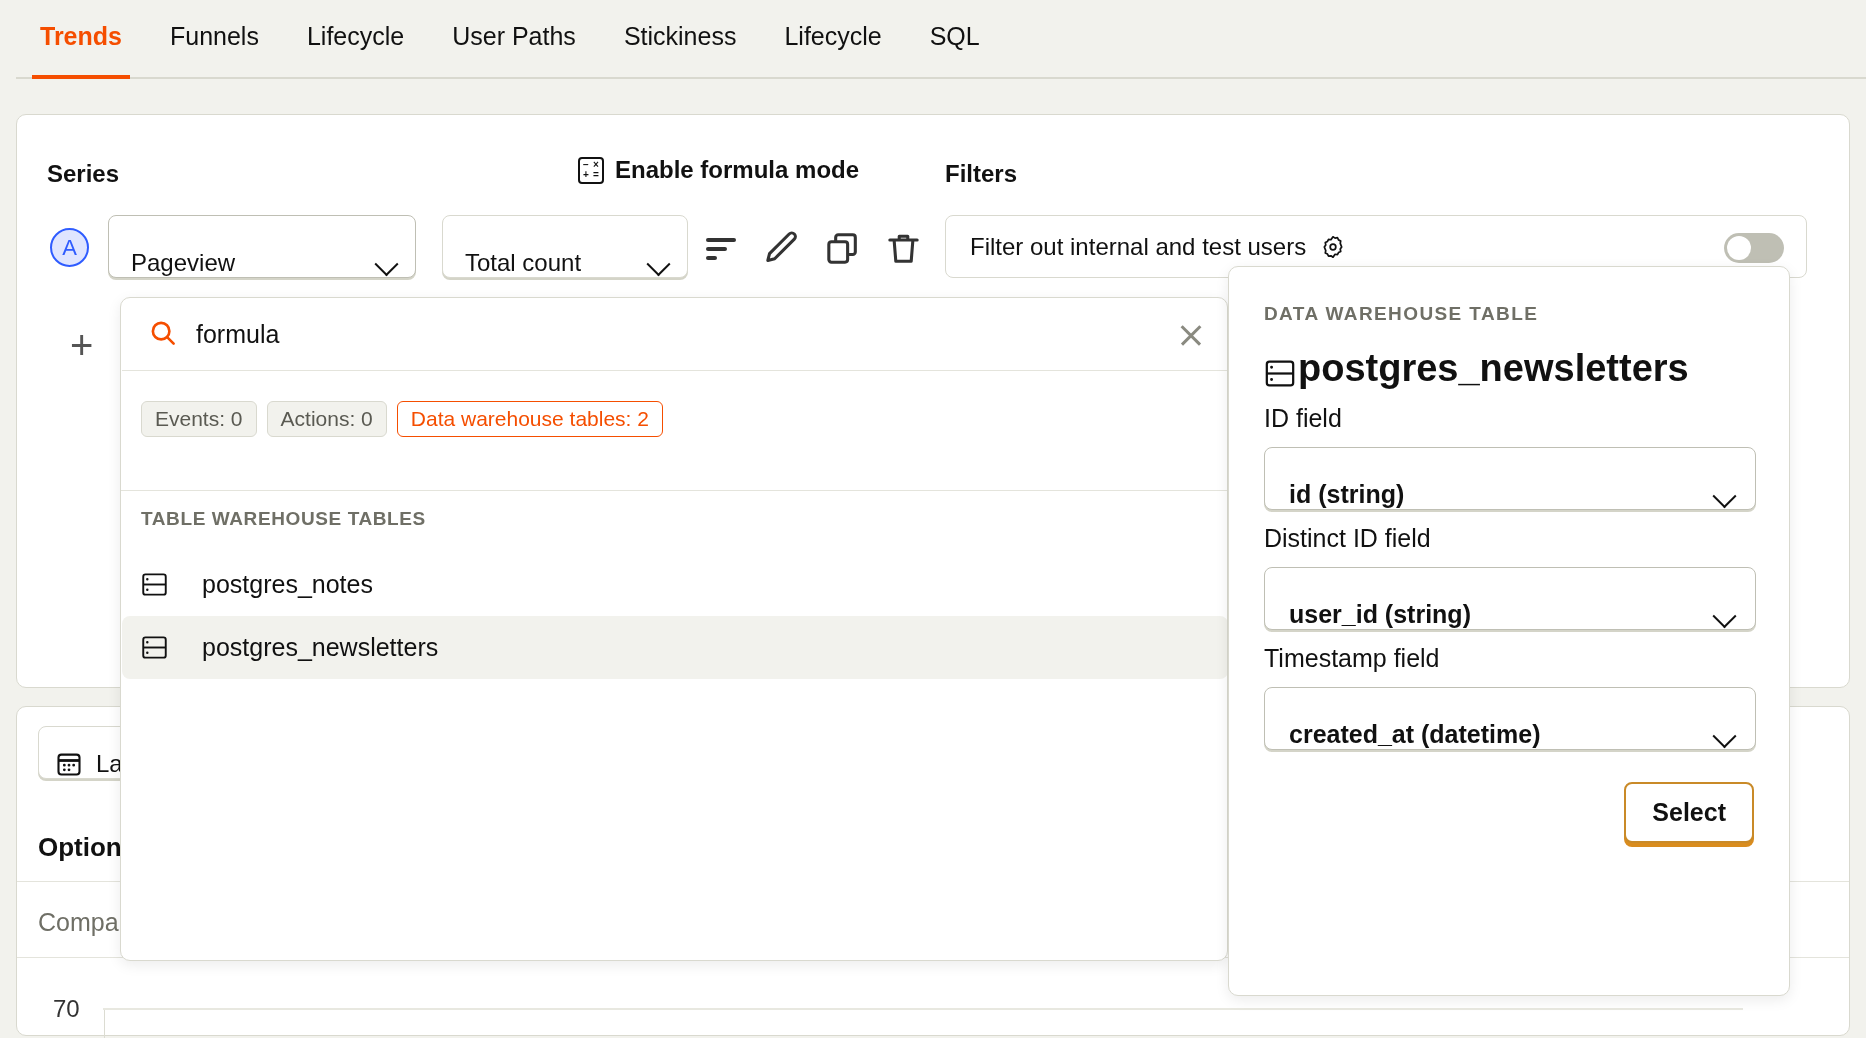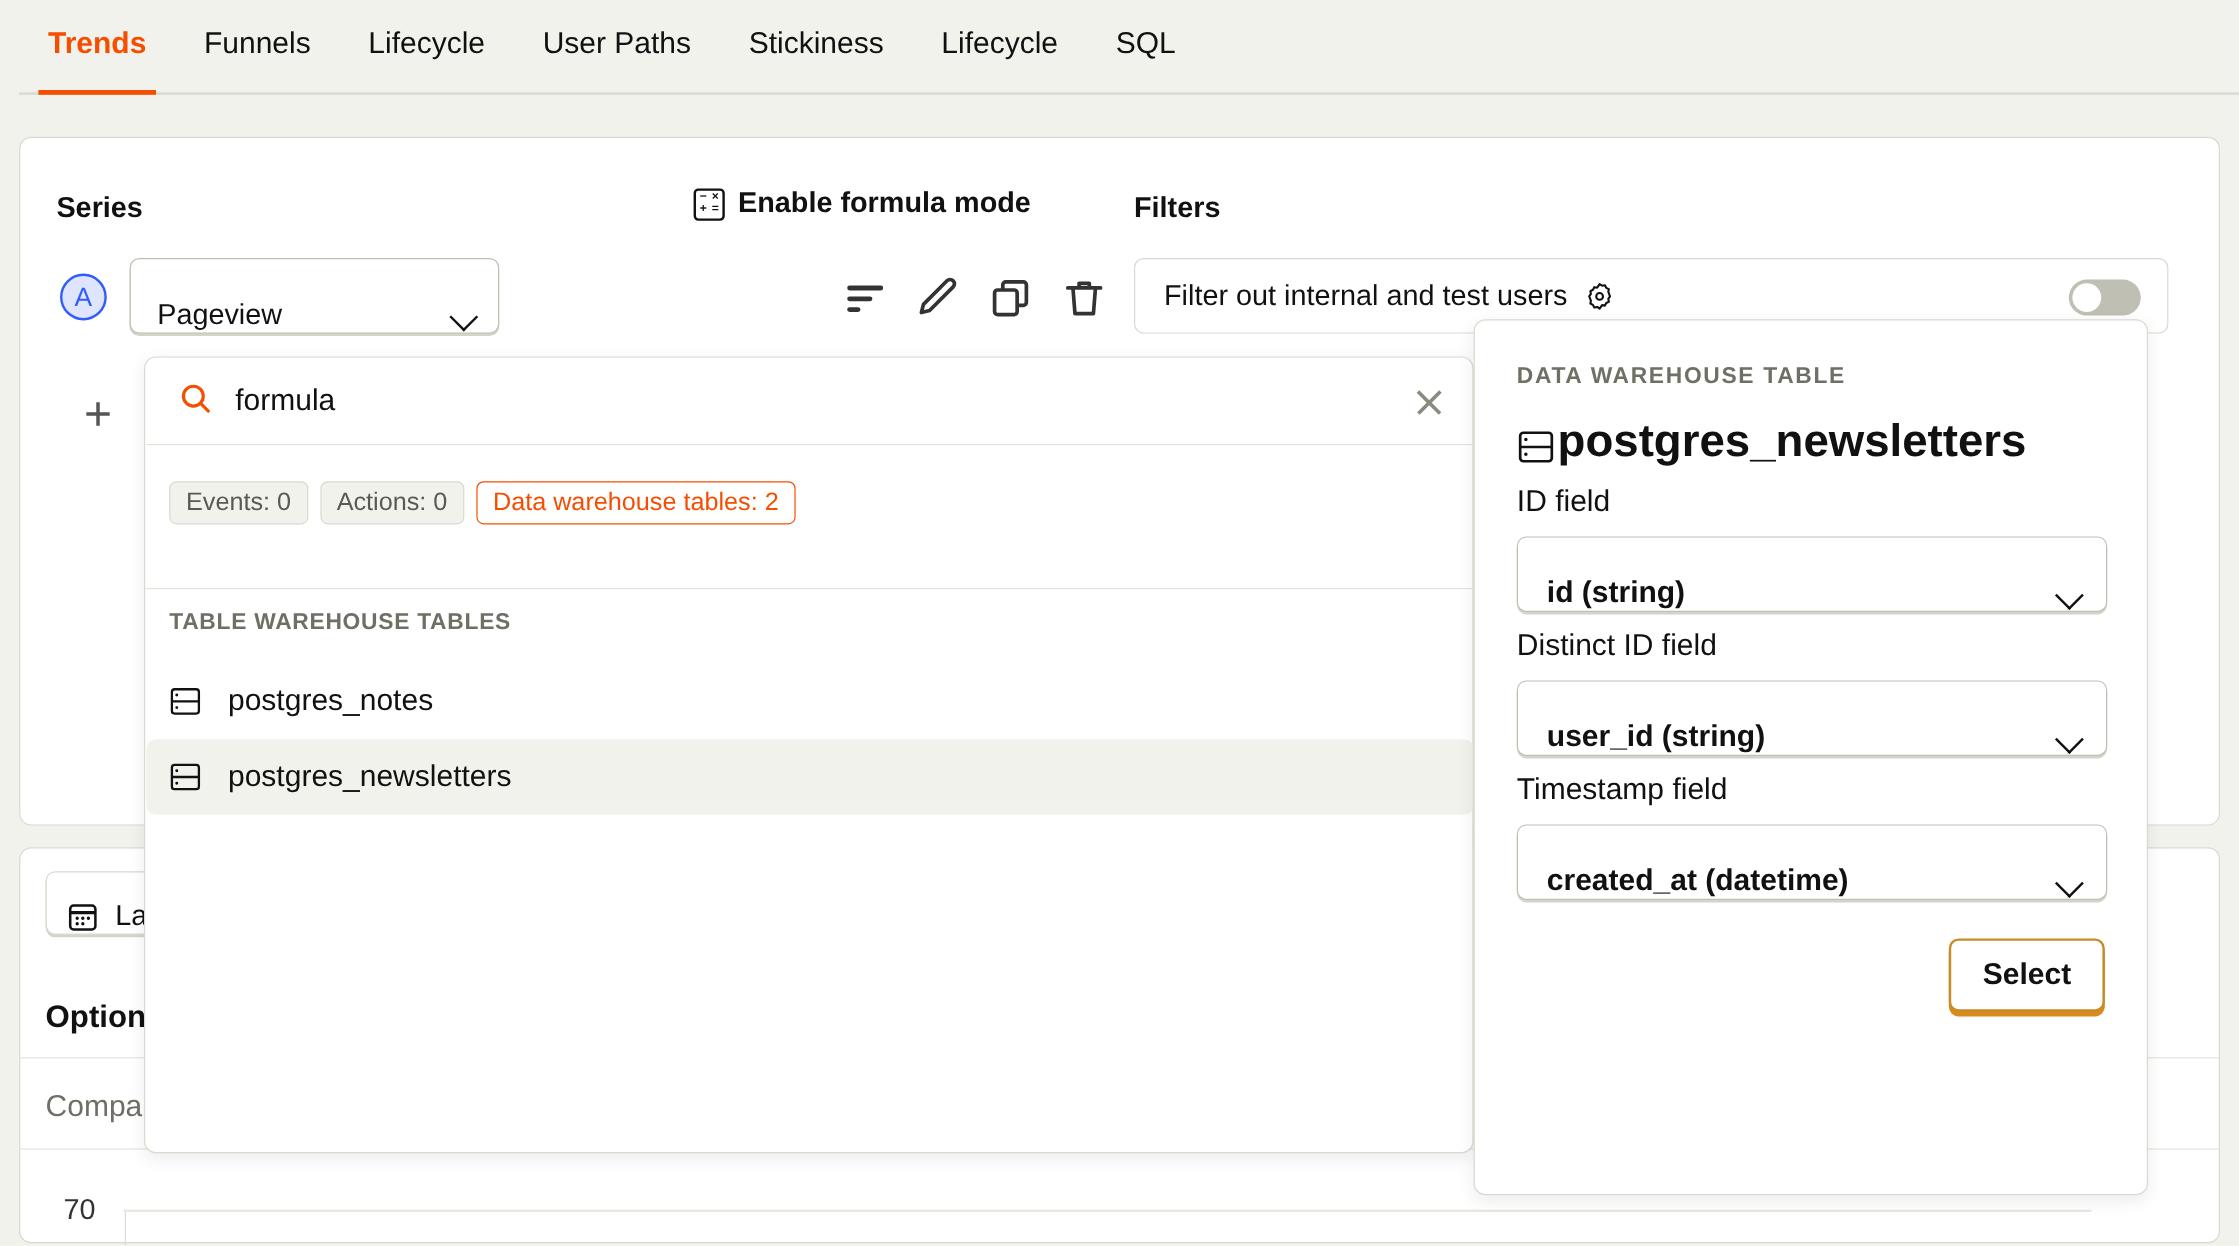--- a/index.html
+++ b/index.html
@@ -148,21 +148,21 @@
   .chip {
     border: 1px solid #d9d9cf; background: #f2f2ed; border-radius: 6px;
     padding: 5px 13px; font-size: 21px; color: #5a5a52; cursor: pointer;
   }
   .chip.active { background: #fff; border-color: #f54e00; color: #f54e00; }
 
   .divider { position: absolute; left: 0; width: 1108px; height: 1px; background: #e4e4dc; }
 
   .tbl-list { position: absolute; left: 0; top: 255px; width: 1108px; }
   .list-item {
-    display: flex; align-items: center; gap: 22px; height: 63px;
+    display: flex; align-items: center; gap: 34px; height: 63px;
     margin: 0 1px; padding-left: 19px; border-radius: 8px; cursor: pointer;
     font-size: 25px; color: #111;
   }
   .list-item.sel { background: #f2f2ed; }
   .db-ic { width: 27px; height: 25px; flex: none; }
 
   
   .detail-pop {
     position: absolute; left: 1228px; top: 266px; width: 562px; height: 730px;
     background: #fff; border: 1px solid #d9d9cf; border-radius: 10px;
@@ -239,20 +239,24 @@
 
   <div class="series-letter">
     <span>A</span>
   </div>
 
   <div class="lemon-btn sel-event">
     <span>Pageview</span>
     <span class="chev"></span>
   </div>
 
+  <div class="lemon-btn soft sel-math">
+    <span>Total count</span>
+    <span class="chev"></span>
+  </div>
 
   <div class="icon-row">
     <div class="icon-btn ic-filterlines">
         <i></i>
         <i></i>
         <i></i>
       </div>
     <div class="icon-btn">
       <svg width="41" height="41" viewBox="0 0 24 24" fill="none" stroke="#333" stroke-width="1.8" stroke-linecap="round" stroke-linejoin="round">
         <path d="M16.5 3.5a2.1 2.1 0 0 1 3 3L8 18l-4 1 1-4z"></path>

